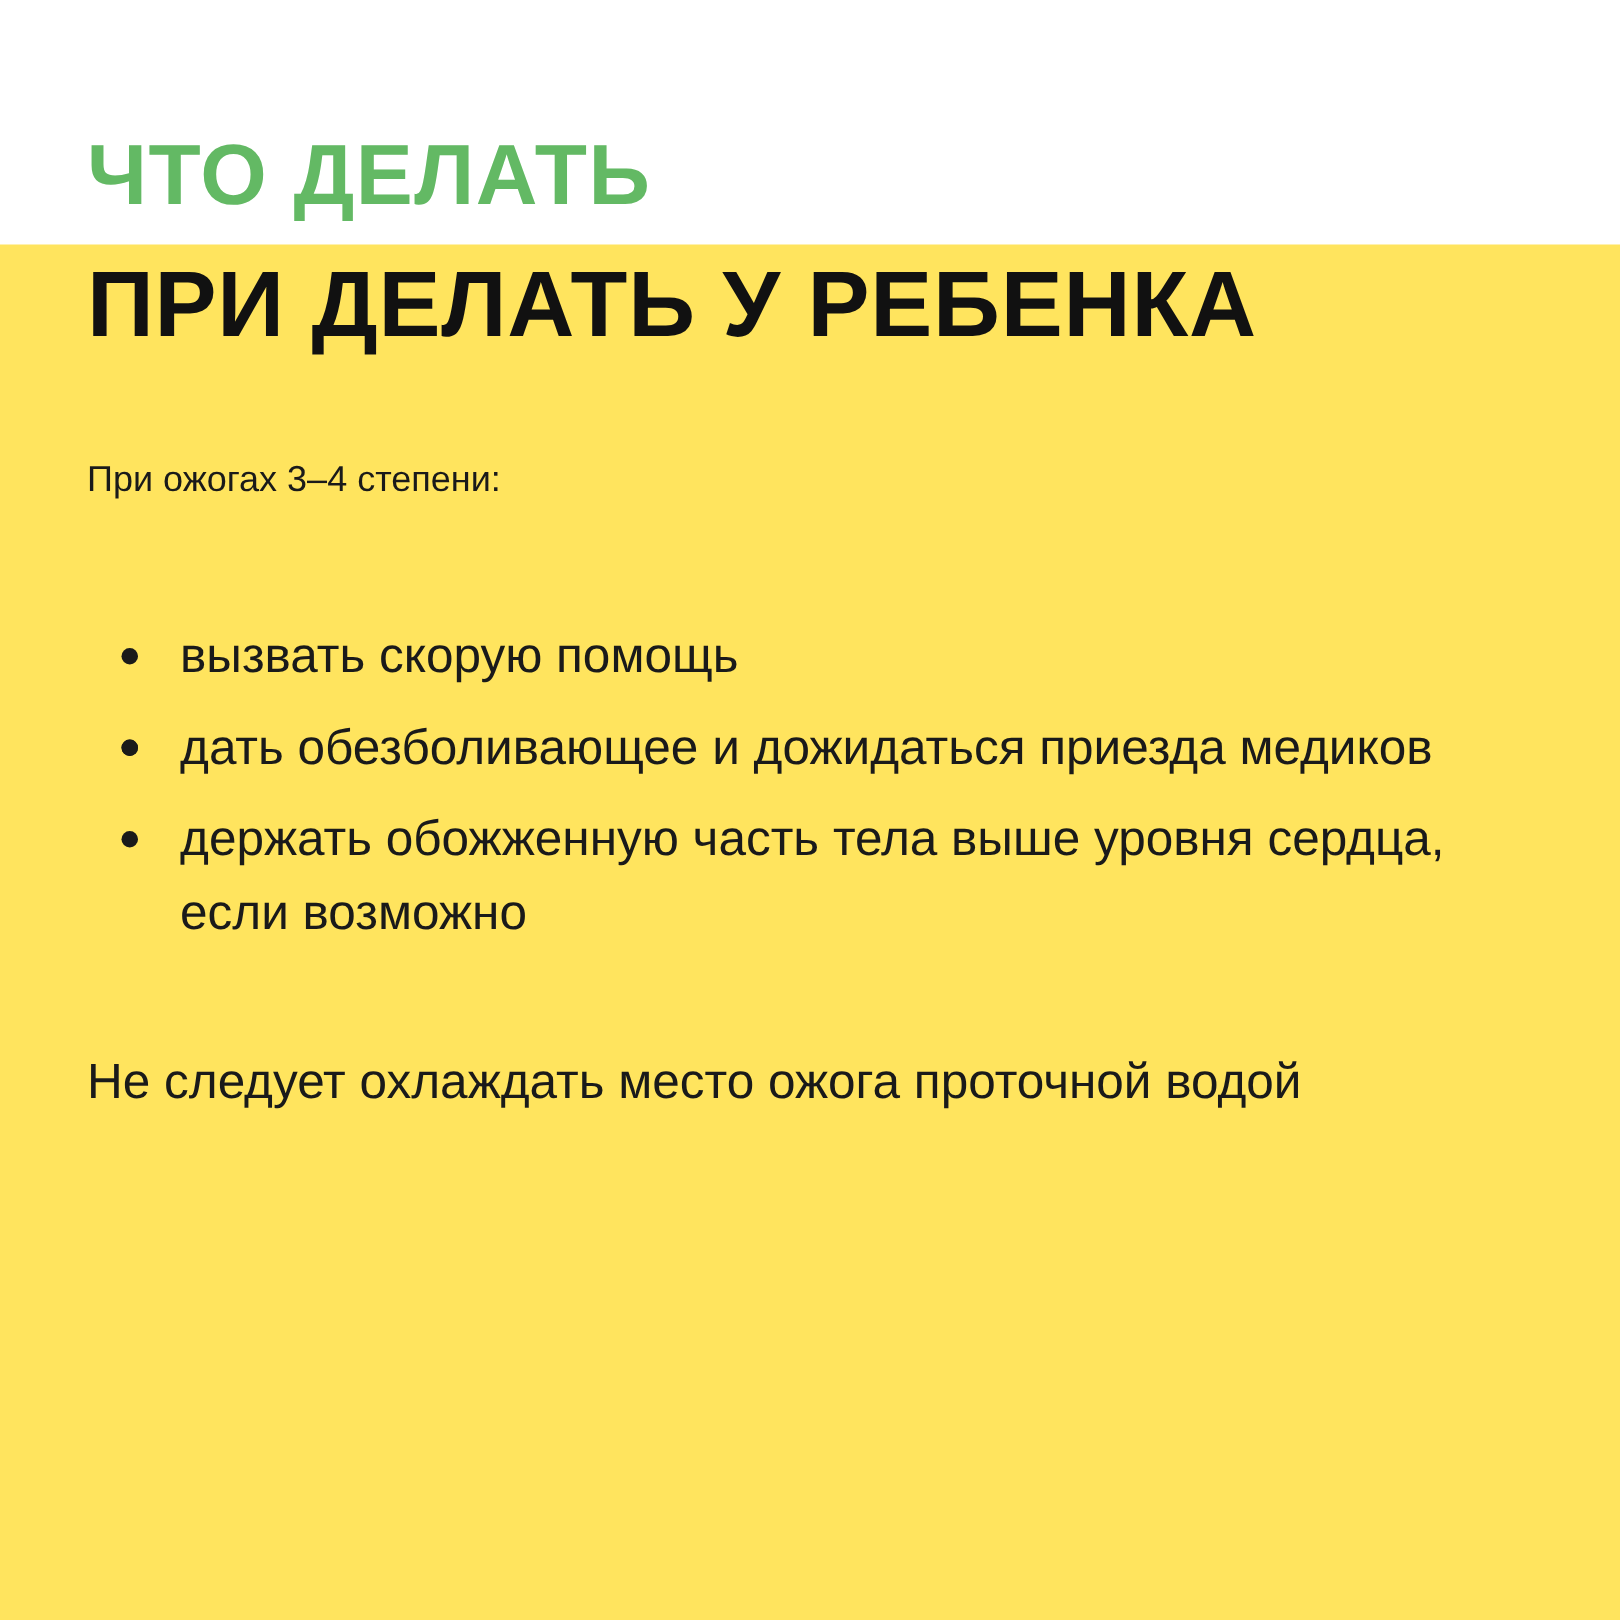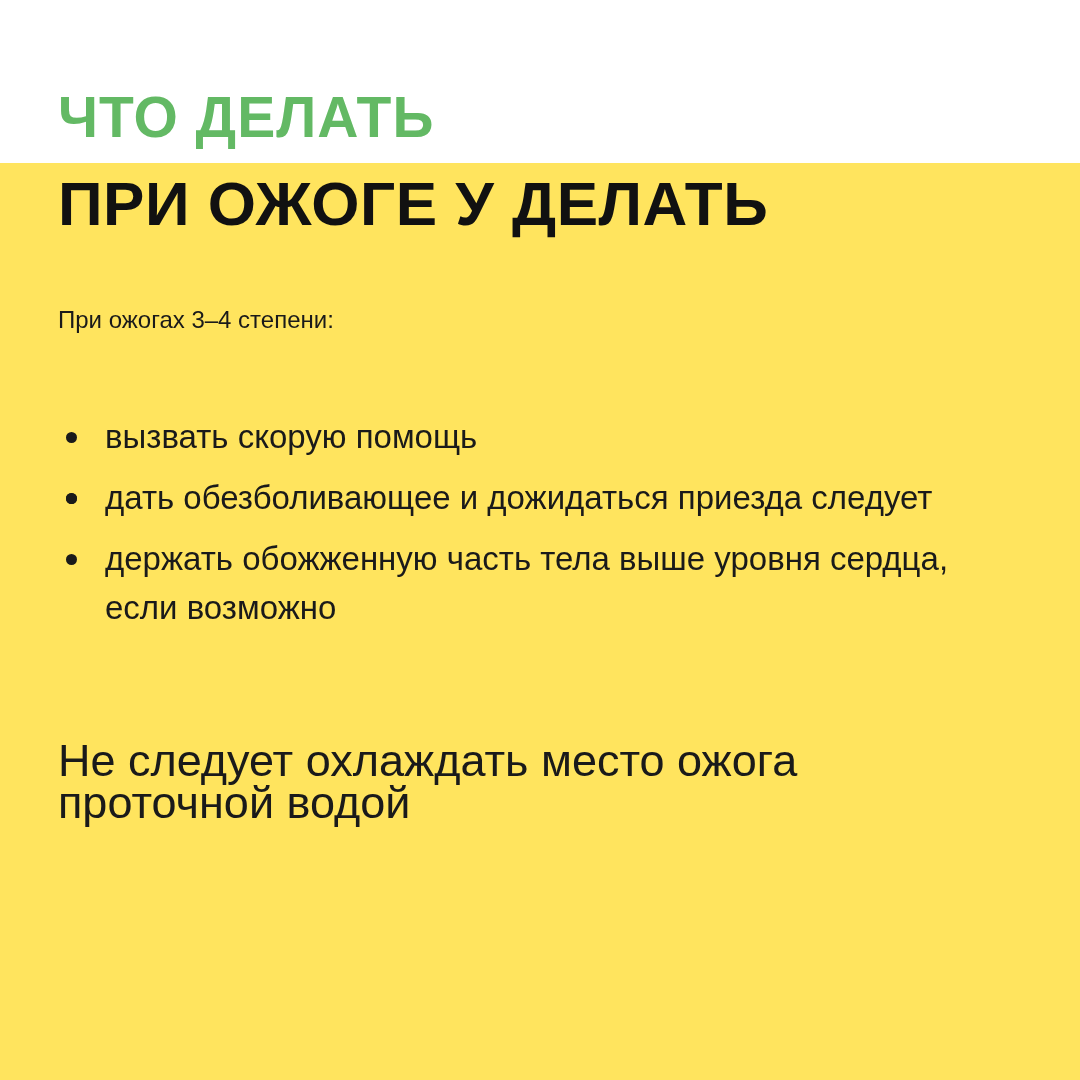--- a/index.html
+++ b/index.html
@@ -66,73 +66,73 @@
     color: #1a1a1a;
   }
   .intro {
     font-size: 24px;
     line-height: 40px;
     font-weight: normal;
     margin: 0 0 72px 0;
   }
   ul.steps {
     list-style: none;
-    margin: 0;
+    margin: 15px;
     padding: 0;
   }
   ul.steps li {
     position: relative;
     padding-left: 47px;
     font-size: 33px;
     line-height: 49px;
     margin-bottom: 12px;
     max-width: 930px;
   }
   ul.steps li .bullet {
     position: absolute;
     left: 8px;
     top: 20px;
     width: 11px;
     height: 11px;
     border-radius: 50%;
     background: #1a1a1a;
   }
   .footnote {
-    margin-top: 108px;
-    font-size: 45px;
+    margin-top: 68px;
+    font-size: 33px;
     line-height: 42px;
   }
 </style>
 </head>
 <body>
 
 <div class="poster">
 
   <div class="white-band"></div>
   <div class="yellow-band"></div>
 
   <div class="title-green">ЧТО ДЕЛАТЬ</div>
 
-  <div class="title-black">ПРИ ОЖОГЕ У ДЕЛАТЬ</div>
+  <div class="title-black">ПРИ ДЕЛАТЬ У РЕБЕНКА</div>
 
   <div class="content">
 
     <p class="intro">При ожогах 3–4 степени:</p>
 
     <ul class="steps">
       <li>
         <span class="bullet"></span>
         <span>вызвать скорую помощь</span>
       </li>
       <li>
         <span class="bullet"></span>
       </li>
       <li>
         <span class="bullet"></span>
-        <span>дать обезболивающее и дожидаться приезда следует</span>
+        <span>дать обезболивающее и дожидаться приезда медиков</span>
       </li>
       <li>
         <span class="bullet"></span>
         <span>держать обожженную часть тела выше уровня сердца, если возможно</span>
       </li>
     </ul>
 
     <p class="footnote">Не следует охлаждать место ожога проточной водой</p>
 
   </div>

